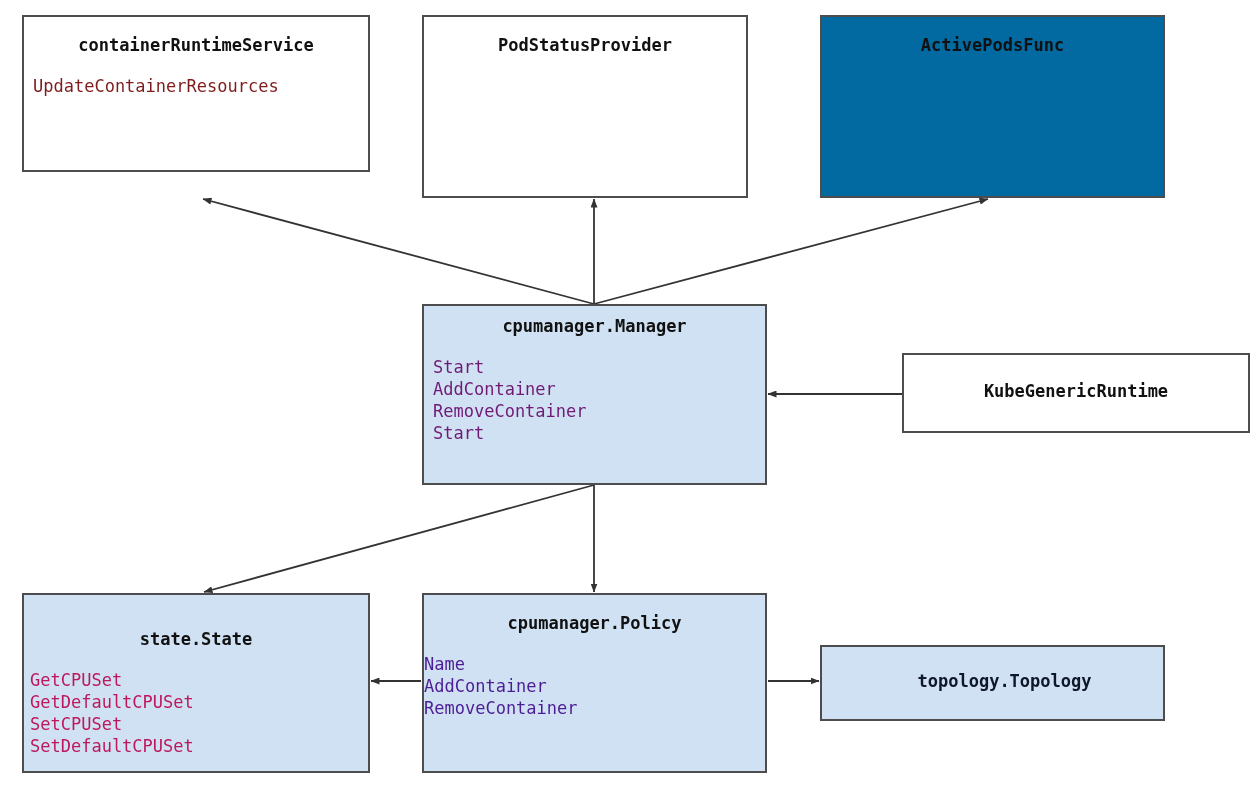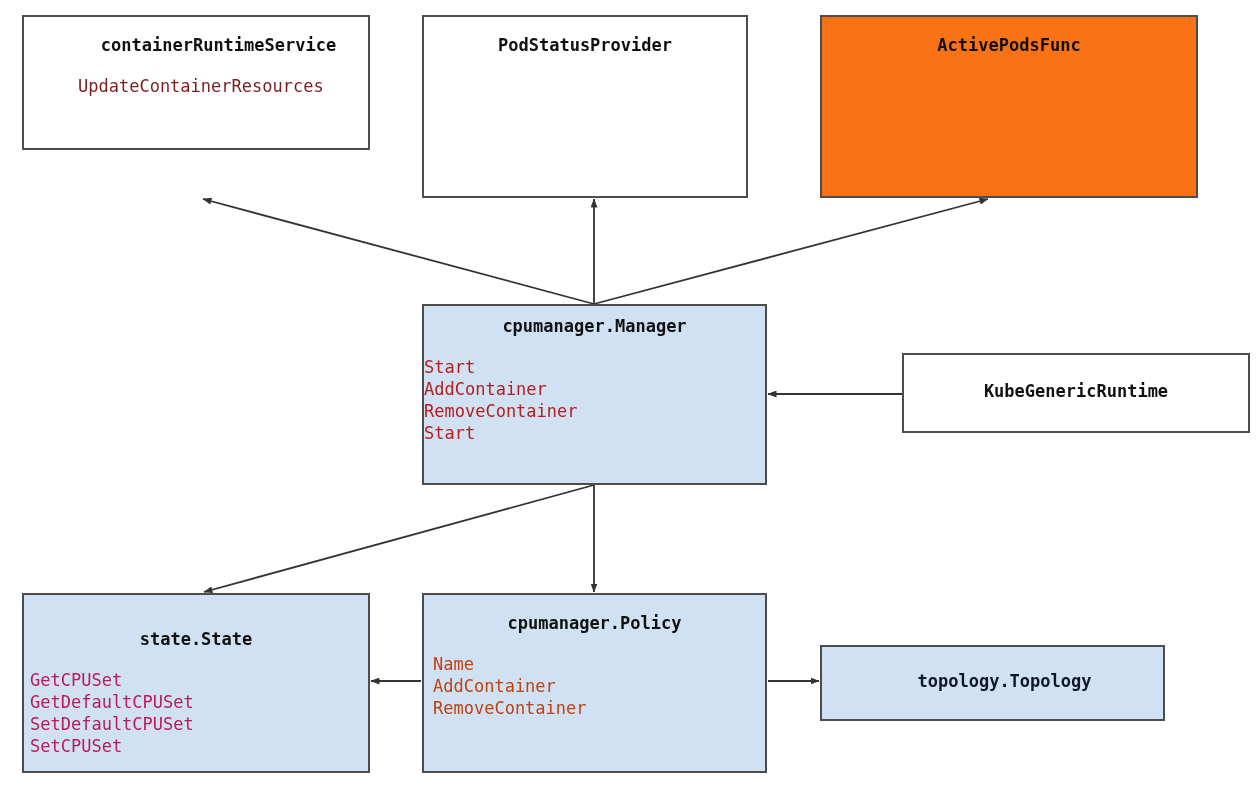--- a/index.html
+++ b/index.html
@@ -72,42 +72,42 @@
         <line x1="594" y1="304" x2="594" y2="199" stroke="#333333" stroke-width="1.8" marker-end="url(#arrowhead)"></line>
         <line x1="594" y1="304" x2="988" y2="199" stroke="#333333" stroke-width="1.8" marker-end="url(#arrowhead)"></line>
         <line x1="902" y1="394" x2="768" y2="394" stroke="#333333" stroke-width="1.8" marker-end="url(#arrowhead)"></line>
         <line x1="594" y1="485" x2="204" y2="592" stroke="#333333" stroke-width="1.8" marker-end="url(#arrowhead)"></line>
         <line x1="594" y1="485" x2="594" y2="592" stroke="#333333" stroke-width="1.8" marker-end="url(#arrowhead)"></line>
         <line x1="421" y1="681" x2="371" y2="681" stroke="#333333" stroke-width="1.8" marker-end="url(#arrowhead)"></line>
         <line x1="768" y1="681" x2="819" y2="681" stroke="#333333" stroke-width="1.8" marker-end="url(#arrowhead)"></line>
       </g>
   </svg>
   <div id="node-layer">
-      <div class="node" style="left: 22px; top: 15px; width: 348px; height: 135px; background: rgb(255, 255, 255); border-color: rgb(77, 77, 77); padding-left: 45px;">
+      <div class="node" style="left: 22px; top: 15px; width: 348px; height: 157px; background: rgb(255, 255, 255); border-color: rgb(77, 77, 77);">
         <div class="node-title" style="color: rgb(17, 17, 17); margin-top: 18px;">containerRuntimeService</div>
         <div class="node-methods" style="color: #7f1d1d; margin-top: 20px; padding-left: 9px;"><span class="method-line">UpdateContainerResources</span></div>
       </div>
       <div class="node" style="left: 422px; top: 15px; width: 326px; height: 183px; background: rgb(255, 255, 255); border-color: rgb(77, 77, 77);">
         <div class="node-title" style="color: rgb(17, 17, 17); margin-top: 18px;">PodStatusProvider</div>
       </div>
-      <div class="node" style="left: 820px; top: 15px; width: 378px; height: 183px; background: #f97316; border-color: rgb(77, 77, 77);">
+      <div class="node" style="left: 820px; top: 15px; width: 345px; height: 183px; background: #0369a1; border-color: rgb(77, 77, 77);">
         <div class="node-title" style="color: rgb(17, 17, 17); margin-top: 18px;">ActivePodsFunc</div>
       </div>
       <div class="node filled" style="left: 422px; top: 304px; width: 345px; height: 181px; background: rgb(207, 225, 242); border-color: rgb(77, 77, 77);">
         <div class="node-title" style="color: rgb(17, 17, 17); margin-top: 10px;">cpumanager.Manager</div>
-        <div class="node-methods" style="color: #b91c1c; margin-top: 20px; padding-left: 0;"><span class="method-line">Start</span><span class="method-line">AddContainer</span><span class="method-line">RemoveContainer</span><span class="method-line">Start</span></div>
+        <div class="node-methods" style="color: #701a75; margin-top: 20px; padding-left: 9px;"><span class="method-line">Start</span><span class="method-line">AddContainer</span><span class="method-line">RemoveContainer</span><span class="method-line">Start</span></div>
       </div>
       <div class="node" style="left: 902px; top: 353px; width: 348px; height: 80px; background: rgb(255, 255, 255); border-color: rgb(77, 77, 77);">
         <div class="node-title" style="color: rgb(17, 17, 17); margin-top: 26px;">KubeGenericRuntime</div>
       </div>
       <div class="node filled" style="left: 22px; top: 593px; width: 348px; height: 180px; background: rgb(207, 225, 242); border-color: rgb(77, 77, 77);">
         <div class="node-title" style="color: rgb(17, 17, 17); margin-top: 34px;">state.State</div>
-        <div class="node-methods" style="color: #be185d; margin-top: 20px; padding-left: 6px;"><span class="method-line">GetCPUSet</span><span class="method-line">GetDefaultCPUSet</span><span class="method-line">SetDefaultCPUSet</span><span class="method-line">SetCPUSet</span></div>
+        <div class="node-methods" style="color: #be185d; margin-top: 20px; padding-left: 6px;"><span class="method-line">GetCPUSet</span><span class="method-line">GetDefaultCPUSet</span><span class="method-line">SetCPUSet</span><span class="method-line">SetDefaultCPUSet</span></div>
       </div>
       <div class="node filled" style="left: 422px; top: 593px; width: 345px; height: 180px; background: rgb(207, 225, 242); border-color: rgb(77, 77, 77);">
         <div class="node-title" style="color: rgb(17, 17, 17); margin-top: 18px;">cpumanager.Policy</div>
-        <div class="node-methods" style="color: #c2410c; margin-top: 20px; padding-left: 9px;"><span class="method-line">Name</span><span class="method-line">AddContainer</span><span class="method-line">RemoveContainer</span></div>
+        <div class="node-methods" style="color: #4c1d95; margin-top: 20px; "><span class="method-line">Name</span><span class="method-line">AddContainer</span><span class="method-line">RemoveContainer</span></div>
       </div>
       <div class="node filled" style="left: 820px; top: 645px; width: 345px; height: 76px; background: rgb(207, 225, 242); border-color: rgb(77, 77, 77);">
         <div class="node-title" style="color: #0f172a; margin-top: 24px; padding-left: 24px;">topology.Topology</div>
       </div>
     </div>
 </div>
 
 </body></html>

